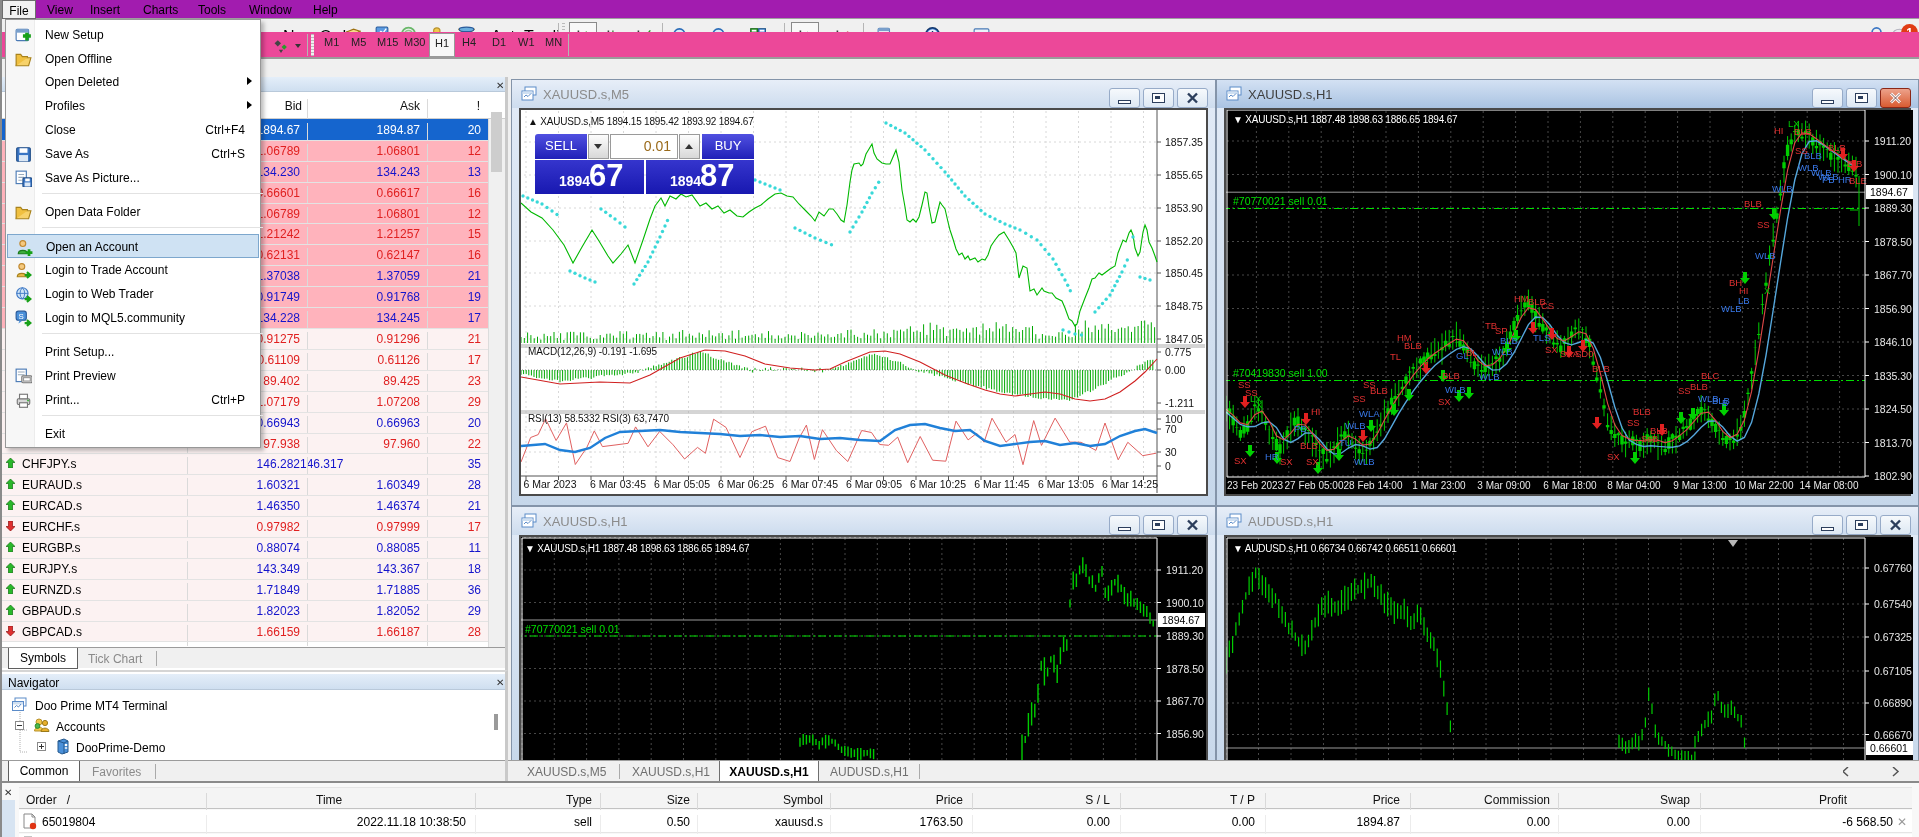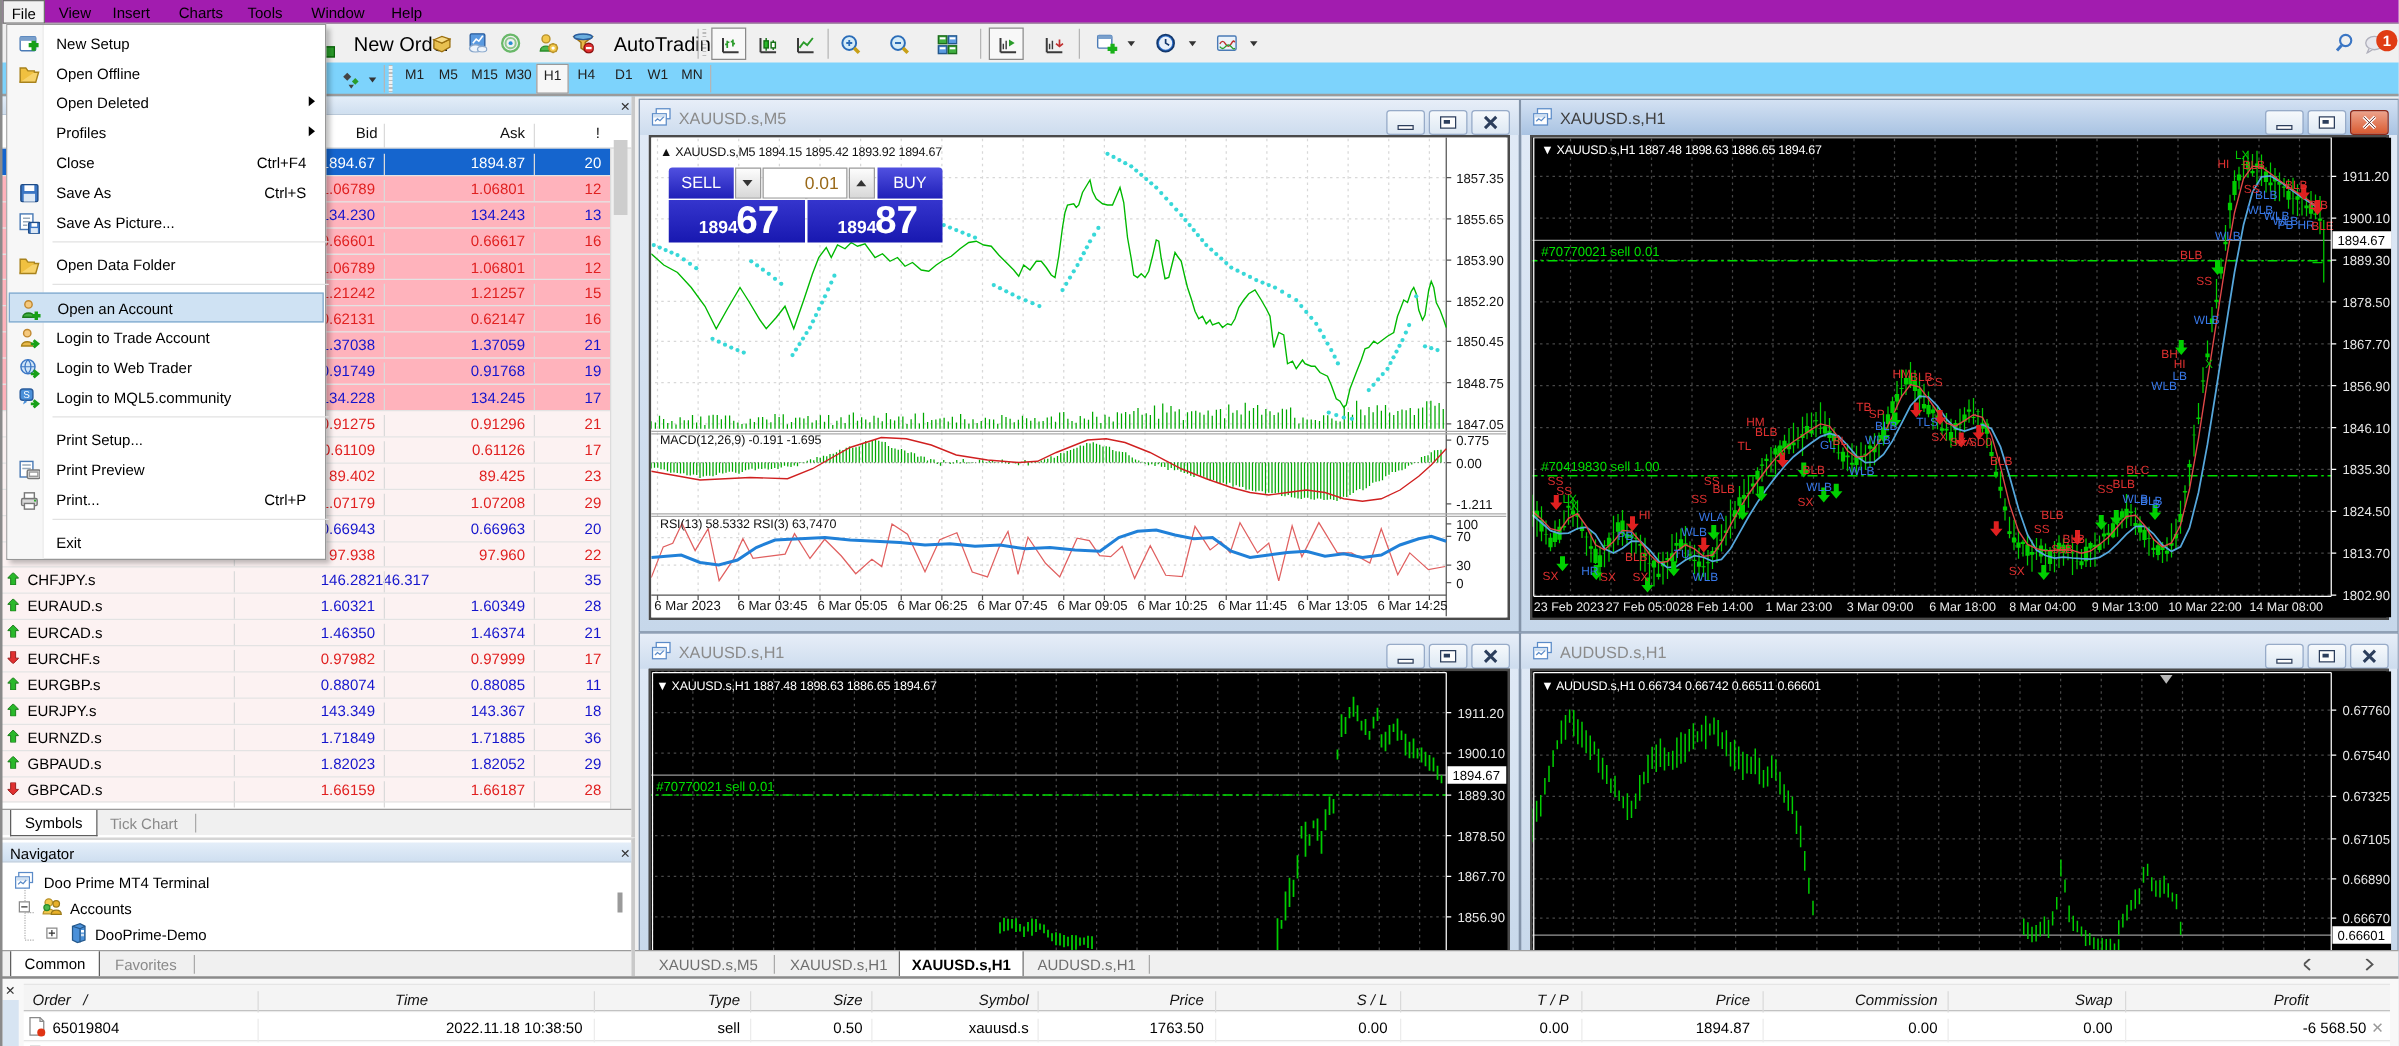--- a/index.html
+++ b/index.html
@@ -1,21 +1,21 @@
 <!DOCTYPE html>
 <html><head><meta charset="utf-8"><style>
 *{margin:0;padding:0;box-sizing:border-box;}
 html,body{width:1919px;height:837px;overflow:hidden;}
 body{font-family:"Liberation Sans",sans-serif;background:#f0f0f0;position:relative;font-size:11.5px;color:#000;}
 .abs{position:absolute;}
 .menubar{left:0;top:0;width:1919px;height:19px;background:#a21caf;border-bottom:1px solid #a0a0a0;z-index:30;}
 .menubar span{position:absolute;top:3px;font-size:12px;}
 .filebtn{position:absolute;left:2px;top:0px;width:34px;height:19px;border:1px solid #6e6e6e;background:#f2f2f2;text-align:center;font-size:12px;padding-top:3px;}
 .toolbar1{left:0;top:19px;width:1919px;height:31px;background:#f0f0f0;z-index:20;}
-.toolbar2{left:0;top:50px;width:1919px;height:27px;background:#7dd3fc;border-bottom:2px solid #9b9b9b;z-index:20;}
+.toolbar2{left:0;top:32px;width:1919px;height:27px;background:#ec4899;border-bottom:2px solid #9b9b9b;z-index:20;}
 .tbtext{position:absolute;top:9px;font-size:16px;margin-left:12px;}
 .sep{position:absolute;width:1px;background:#b5b5b5;}
 .grip{position:absolute;width:3px;background:repeating-linear-gradient(to bottom,#bbb 0 1px,#f0f0f0 1px 3px);}
 .tfbtn{position:absolute;top:4px;font-size:11px;color:#222;}
 .tfsel{border:1px solid #999;background:#f7f7f7;text-align:center;}
 
 .menu{left:5px;top:19px;width:256px;height:429px;background:#fff;border:1px solid #979797;z-index:100;box-shadow:3px 3px 4px rgba(0,0,0,0.25);}
 .menu .icol{position:absolute;left:0;top:0;width:29px;height:100%;background:#f7f7f7;border-right:1px solid #ececec;}
 .mi{position:absolute;left:1px;width:252px;height:24px;font-size:12px;color:#000;}
 .mi .txt{position:absolute;left:38px;top:5px;}
@@ -48,21 +48,21 @@
 .wbtn.red{background:linear-gradient(#eda28b,#d95b31);border-color:#8b2717;}
 .chartbody{position:absolute;background:#000;border:2px solid #4a4a4a;}
 .chartbody.white{background:#fff;}
 
 .chtabs{left:508px;top:760px;width:1411px;height:21px;background:#f0f0f0;border-top:1px solid #9e9e9e;z-index:15;}
 .chtab{position:absolute;top:4px;font-size:12px;color:#6f6f6f;}
 .chtabact{position:absolute;top:0;height:21px;background:#fff;border:1px solid #6f6f6f;border-top:none;color:#000;font-size:12px;font-weight:bold;text-align:center;padding-top:4px;z-index:2;}
 
 .term{left:0;top:781px;width:1919px;height:56px;background:#f8f8f8;border-top:2px solid #8a8a8a;z-index:25;}
 .thead{position:absolute;left:19px;top:4px;width:1893px;height:22px;background:#f4f4f4;border-bottom:1px solid #c2c2c2;border-top:1px solid #e5e5e5;}
-.thead div{position:absolute;top:5px;font-size:12px;color:#111;font-style:italic;}
+.thead div{position:absolute;top:5px;font-size:12px;color:#111;}
 .trow{position:absolute;left:19px;height:23px;background:#fff;}
 .trow div{position:absolute;top:5px;font-size:12px;}
 .tcol{position:absolute;top:0;width:1px;height:100%;background:#d9d9d9;}
 </style></head>
 <body>
 <div class="abs menubar">
     <div class="filebtn">File</div>
     <span style="left:47px">View</span>
     <span style="left:90px">Insert</span>
     <span style="left:143px">Charts</span>

